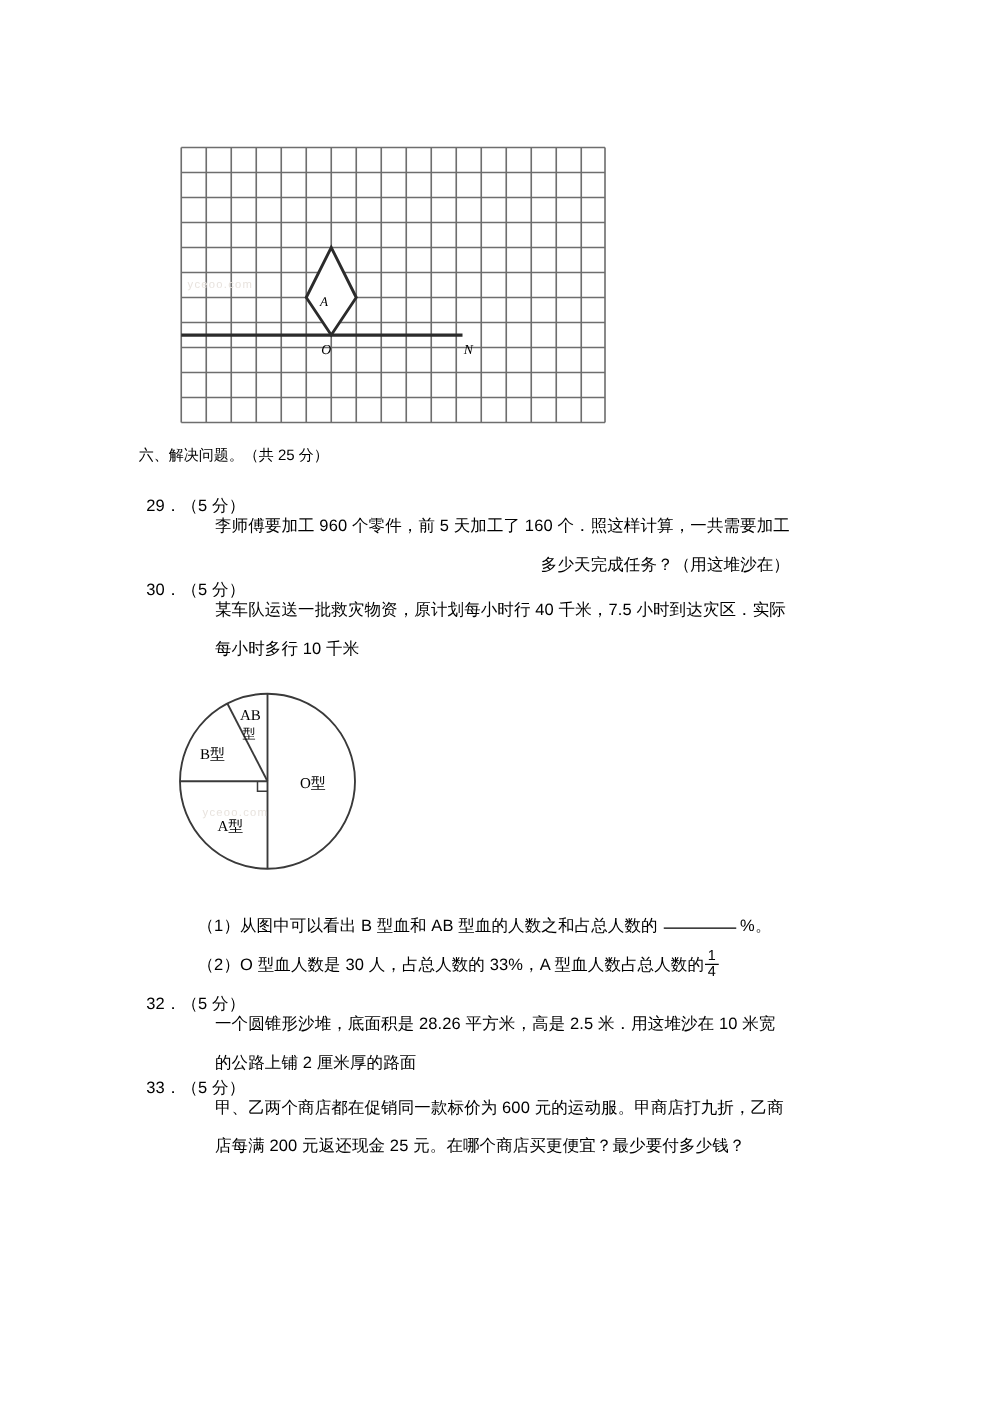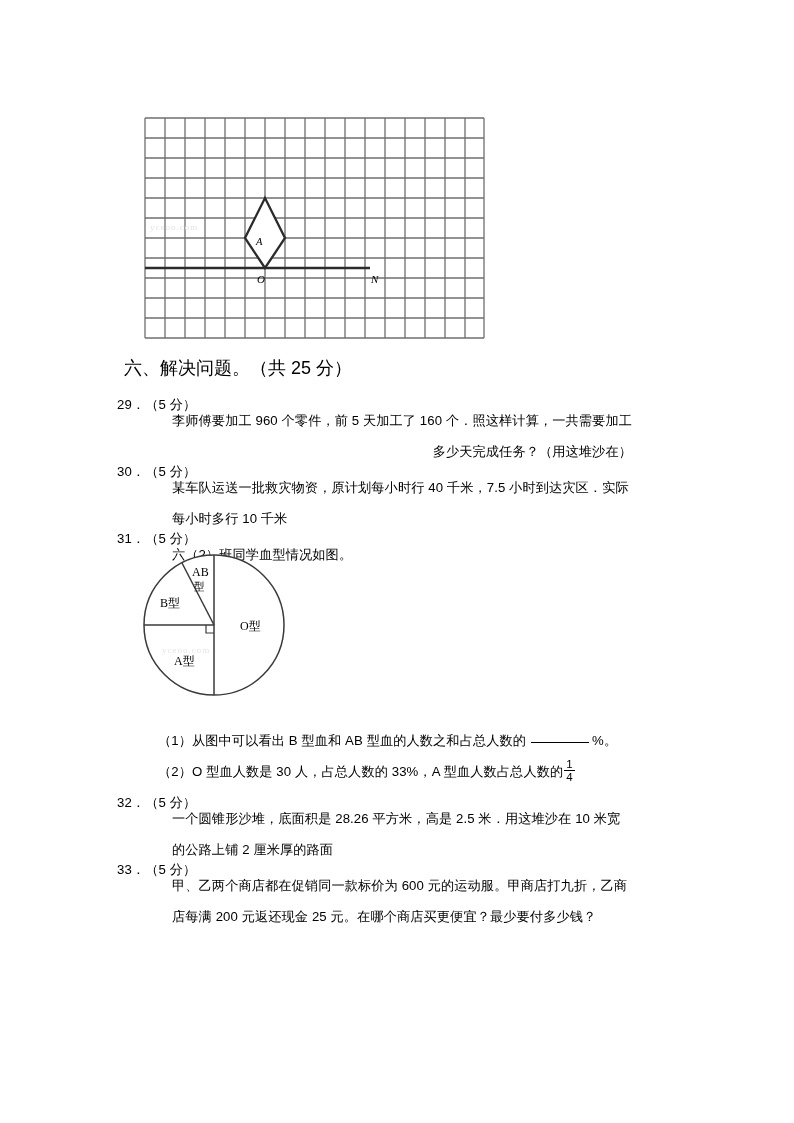--- a/index.html
+++ b/index.html
@@ -52,23 +52,23 @@
     padding: 0;
   }
   .line {
     white-space: nowrap;
     height: 31px;
     display: block;
   }
 
   .section-head {
     position: absolute;
-    left: 124px;
+    left: 111px;
     top: 356px;
-    font-size: 18px;
+    font-size: 12px;
     white-space: nowrap;
   }
 
   .q29 { left: 117px; top: 389px; text-align: right; }
   .q30 { left: 117px; top: 456px; }
   .q31 { left: 117px; top: 523px; }
   .q31-sub { left: 142px; top: 709px; }
   .q32 { left: 117px; top: 787px; }
   .q33 { left: 117px; top: 854px; }
 
@@ -124,21 +124,20 @@
     font-size: 10.5px;
     fill: #000;
   }
 
   .wm {
     position: absolute;
     font-size: 9px;
     color: #e8e3de;
     letter-spacing: 1px;
     user-select: none;
-    font-family: Liberation Serif, serif;
   }
   .wm1 { left: 150px; top: 222px; }
   .wm2 { left: 162px; top: 645px; }
 </style>
 </head>
 <body>
 
 <div class="page">
 
   <div class="grid-figure">
@@ -201,26 +200,20 @@
   </div>
 
   <div class="q-block q30">
     <span class="q-num">30．（5 分）</span>
     <div class="q-body">
       <span class="line">某车队运送一批救灾物资，原计划每小时行 40 千米，7.5 小时到达灾区．实际</span>
       <span class="line">每小时多行 10 千米</span>
     </div>
   </div>
 
-  <div class="q-block q31">
-    <span class="q-num">31．（5 分）</span>
-    <div class="q-body">
-      <span class="line">六（2）班同学血型情况如图。</span>
-    </div>
-  </div>
 
   <div class="pie-figure">
     <svg width="180" height="160" viewBox="0 0 180 160" xmlns="http://www.w3.org/2000/svg">
 
       <circle cx="78" cy="80" r="70" fill="#ffffff" stroke="#3a3a3a" stroke-width="1.5"></circle>
 
       <line x1="78" y1="10" x2="78" y2="150" stroke="#3a3a3a" stroke-width="1.5"></line>
 
       <line x1="78" y1="80" x2="8" y2="80" stroke="#3a3a3a" stroke-width="1.5"></line>
 

